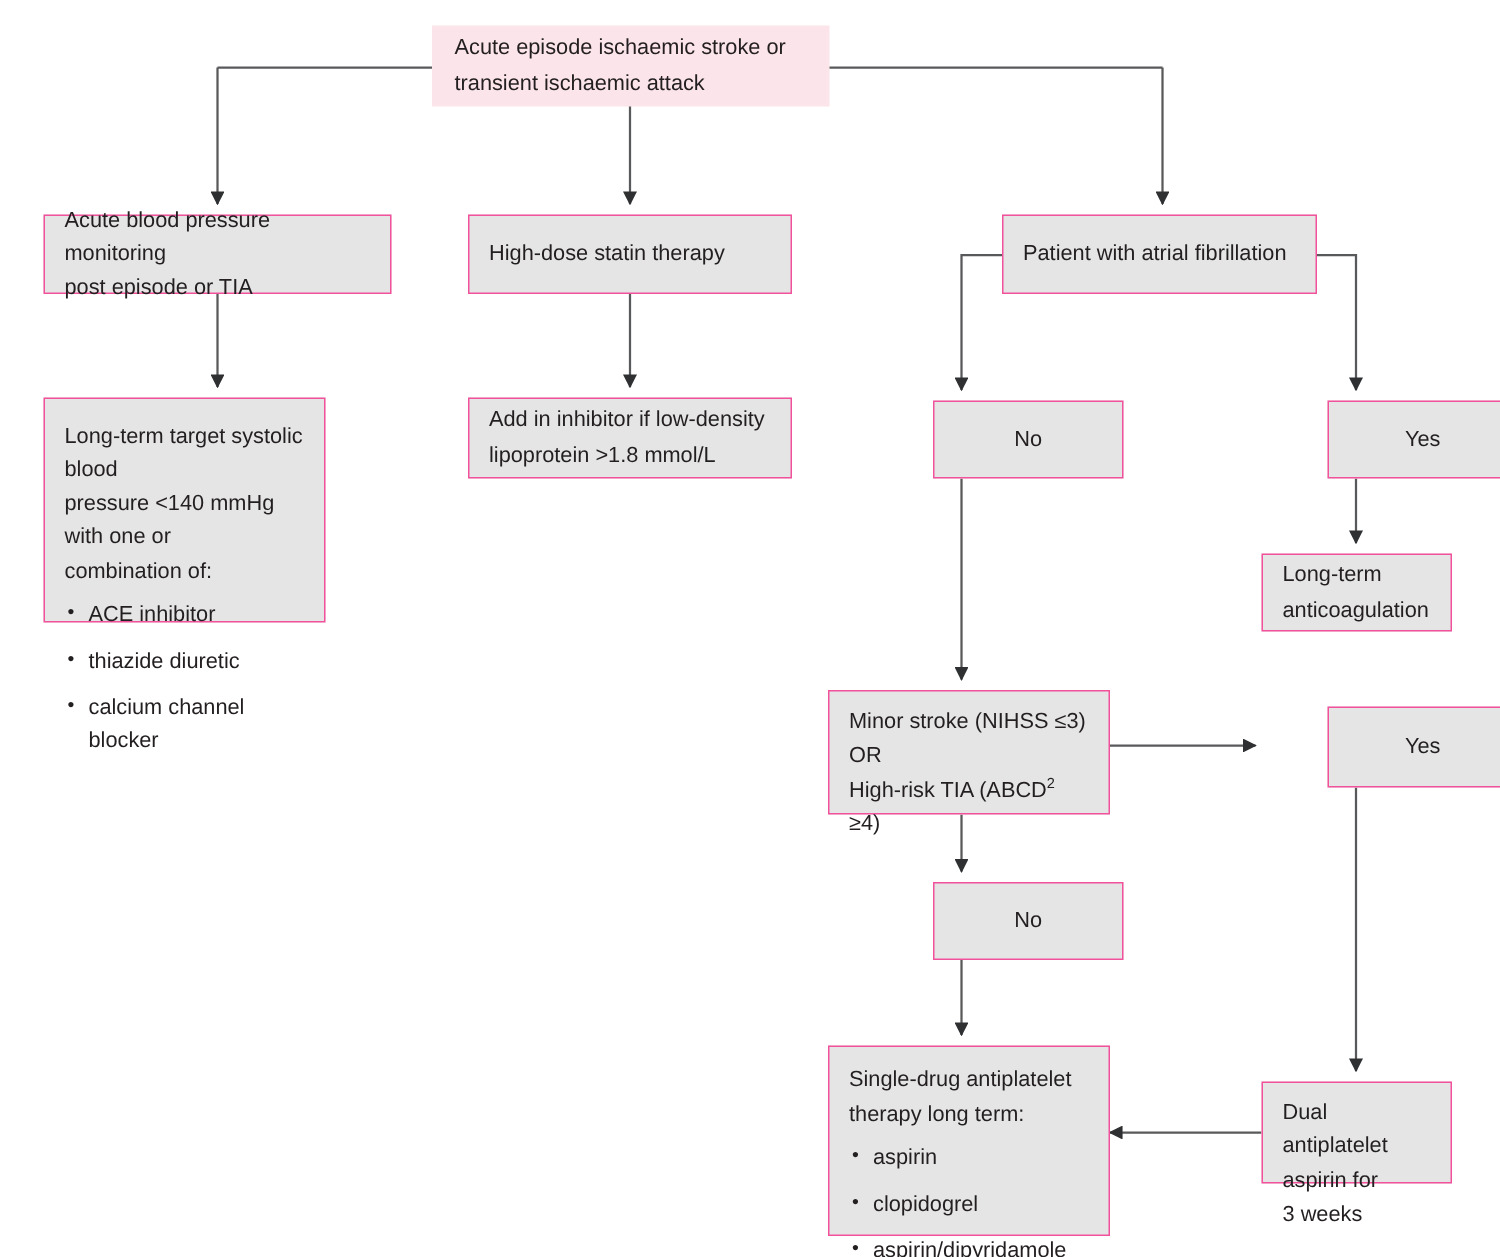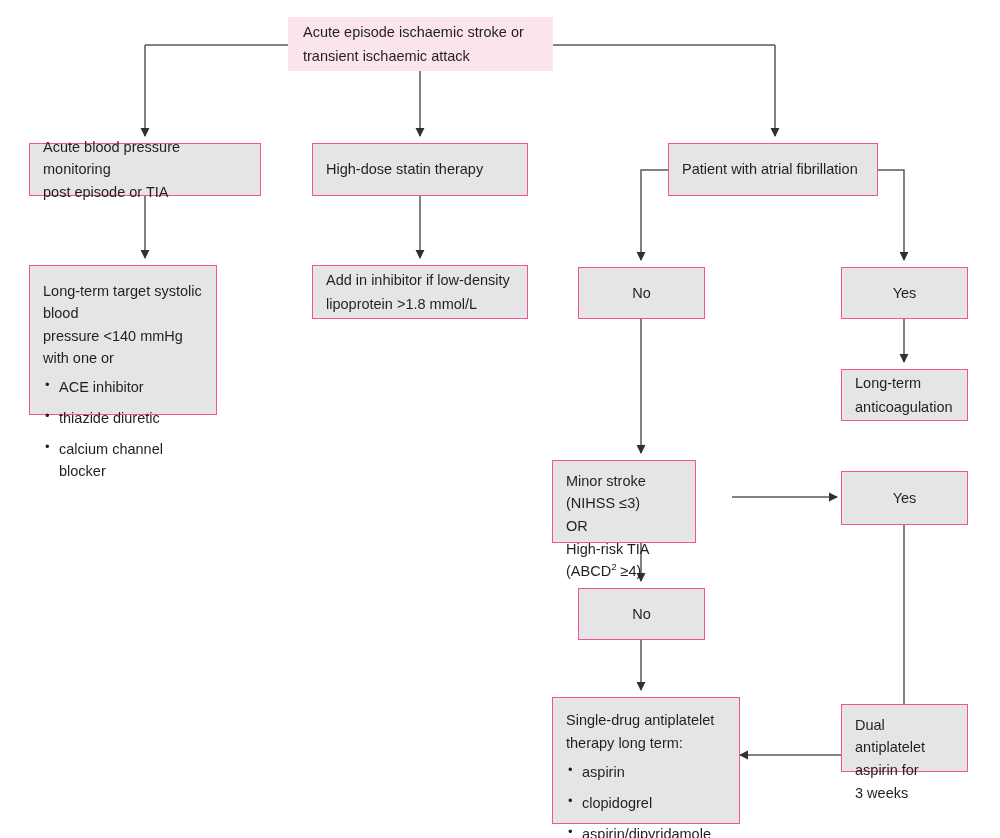--- a/index.html
+++ b/index.html
@@ -38,20 +38,21 @@
     padding: 10px 13px 10px 13px;
     display: flex;
     flex-direction: column;
     justify-content: center;
   }
   .node.center {
     align-items: center;
     justify-content: center;
     text-align: center;
     padding: 0;
+    margin-left: 44px;
   }
   .node.root {
     background: #fbe4ea;
     border: none;
     padding: 12px 15px 12px 15px;
     justify-content: center;
   }
   .node p {
     margin: 0;
   }
@@ -135,20 +136,21 @@
   </div>
 
   <div class="node" style="left:29px; top:143px; width:232px; height:53px;">
     <p>Acute blood pressure monitoring</p>
     <p>post episode or TIA</p>
   </div>
 
   <div class="node" style="left:29px; top:265px; width:188px; height:150px; justify-content:flex-start; padding-top:14px;">
     <p>Long-term target systolic blood</p>
     <p>pressure &lt;140 mmHg with one or</p>
+    <p>combination of:</p>
     <ul class="bullets">
       <li>ACE inhibitor</li>
       <li>thiazide diuretic</li>
       <li>calcium channel blocker</li>
     </ul>
   </div>
 
   <div class="node" style="left:312px; top:143px; width:216px; height:53px;">
     <p>High-dose statin therapy</p>
   </div>
@@ -168,35 +170,35 @@
 
   <div class="node center" style="left:841px; top:267px; width:127px; height:52px;">
     <p>Yes</p>
   </div>
 
   <div class="node" style="left:841px; top:369px; width:127px; height:52px;">
     <p>Long-term</p>
     <p>anticoagulation</p>
   </div>
 
-  <div class="node" style="left:552px; top:460px; width:144px; height:83px; justify-content:flex-start; padding-top:9px;">
+  <div class="node" style="left:552px; top:460px; width:188px; height:83px; justify-content:flex-start; padding-top:9px;">
     <p>Minor stroke (NIHSS ≤3)</p>
     <p>OR</p>
     <p><span>High-risk TIA (ABCD</span><sup>2</sup><span> ≥4)</span></p>
   </div>
 
   <div class="node center" style="left:841px; top:471px; width:127px; height:54px;">
     <p>Yes</p>
   </div>
 
   <div class="node center" style="left:578px; top:588px; width:127px; height:52px;">
     <p>No</p>
   </div>
 
-  <div class="node" style="left:841px; top:704px; width:127px; height:68px; justify-content:flex-start; padding-top:9px;">
+  <div class="node" style="left:841px; top:721px; width:127px; height:68px; justify-content:flex-start; padding-top:9px;">
     <p>Dual antiplatelet</p>
     <p>aspirin for</p>
     <p>3 weeks</p>
   </div>
 
   <div class="node" style="left:552px; top:697px; width:188px; height:127px; justify-content:space-between; padding-top:11px;">
     <p>Single-drug antiplatelet</p>
     <p>therapy long term:</p>
     <ul class="bullets">
       <li>aspirin</li>

